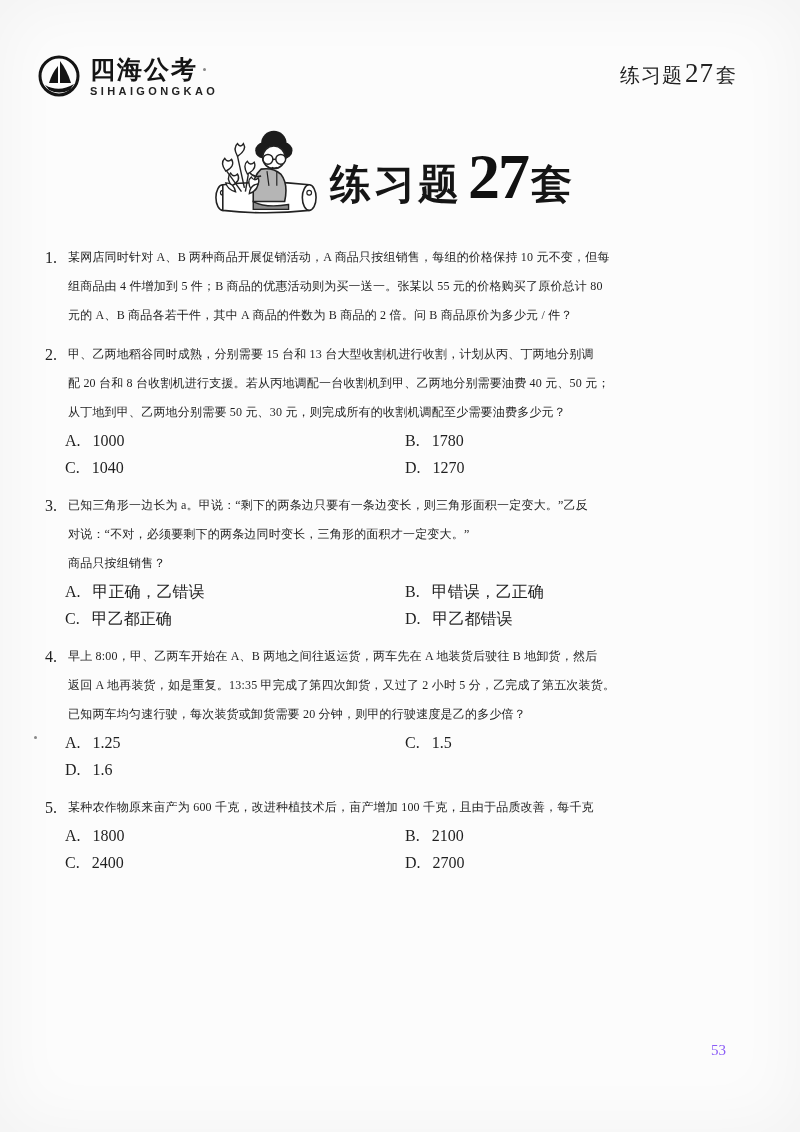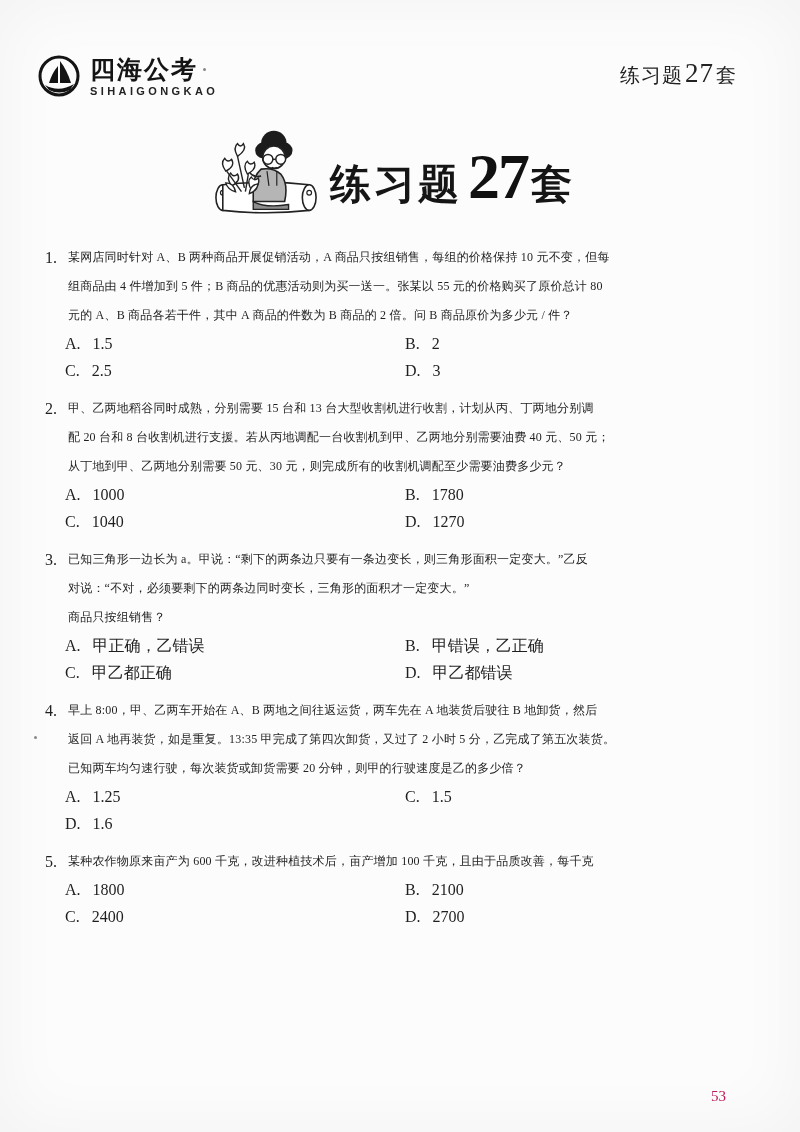--- a/index.html
+++ b/index.html
@@ -55,21 +55,21 @@
   .q-body{position:relative;padding-left:24px;}
   .q-num{position:absolute;left:1px;top:0;font-size:16px;line-height:29px;}
   .q-line{font-size:12px;line-height:29px;white-space:nowrap;letter-spacing:0.2px;}
   .opts{
     display:grid;grid-template-columns:340px 1fr;
     padding-left:21px;
   }
   .opt{font-size:16px;line-height:27px;white-space:nowrap;}
   .opt .opt-label{margin-right:12px;}
   
-  .page-number{position:absolute;right:74px;top:1088px;font-size:15px;color:#be185d;}
+  .page-number{position:absolute;right:74px;top:1042px;font-size:15px;color:#8b5cf6;}
   
   .speck{position:absolute;background:#555;border-radius:50%;opacity:0.7;}
   .speck-1{left:203px;top:68px;width:3px;height:3px;}
   .speck-2{left:34px;top:736px;width:3px;height:3px;}
 </style>
 </head>
 <body>
 
 <div class="page">
 
@@ -141,26 +141,20 @@
 
   <div class="content">
 
     <div class="q">
       <div class="q-body">
         <span class="q-num">1.</span>
         <div class="q-line">某网店同时针对 A、B 两种商品开展促销活动，A 商品只按组销售，每组的价格保持 10 元不变，但每</div>
         <div class="q-line">组商品由 4 件增加到 5 件；B 商品的优惠活动则为买一送一。张某以 55 元的价格购买了原价总计 80</div>
         <div class="q-line">元的 A、B 商品各若干件，其中 A 商品的件数为 B 商品的 2 倍。问 B 商品原价为多少元 / 件？</div>
       </div>
-      <div class="opts">
-        <div class="opt"><span class="opt-label">A.</span><span>1.5</span></div>
-        <div class="opt"><span class="opt-label">B.</span><span>2</span></div>
-        <div class="opt"><span class="opt-label">C.</span><span>2.5</span></div>
-        <div class="opt"><span class="opt-label">D.</span><span>3</span></div>
-      </div>
     </div>
 
     <div class="q">
       <div class="q-body">
         <span class="q-num">2.</span>
         <div class="q-line">甲、乙两地稻谷同时成熟，分别需要 15 台和 13 台大型收割机进行收割，计划从丙、丁两地分别调</div>
         <div class="q-line">配 20 台和 8 台收割机进行支援。若从丙地调配一台收割机到甲、乙两地分别需要油费 40 元、50 元；</div>
         <div class="q-line">从丁地到甲、乙两地分别需要 50 元、30 元，则完成所有的收割机调配至少需要油费多少元？</div>
       </div>
       <div class="opts">

